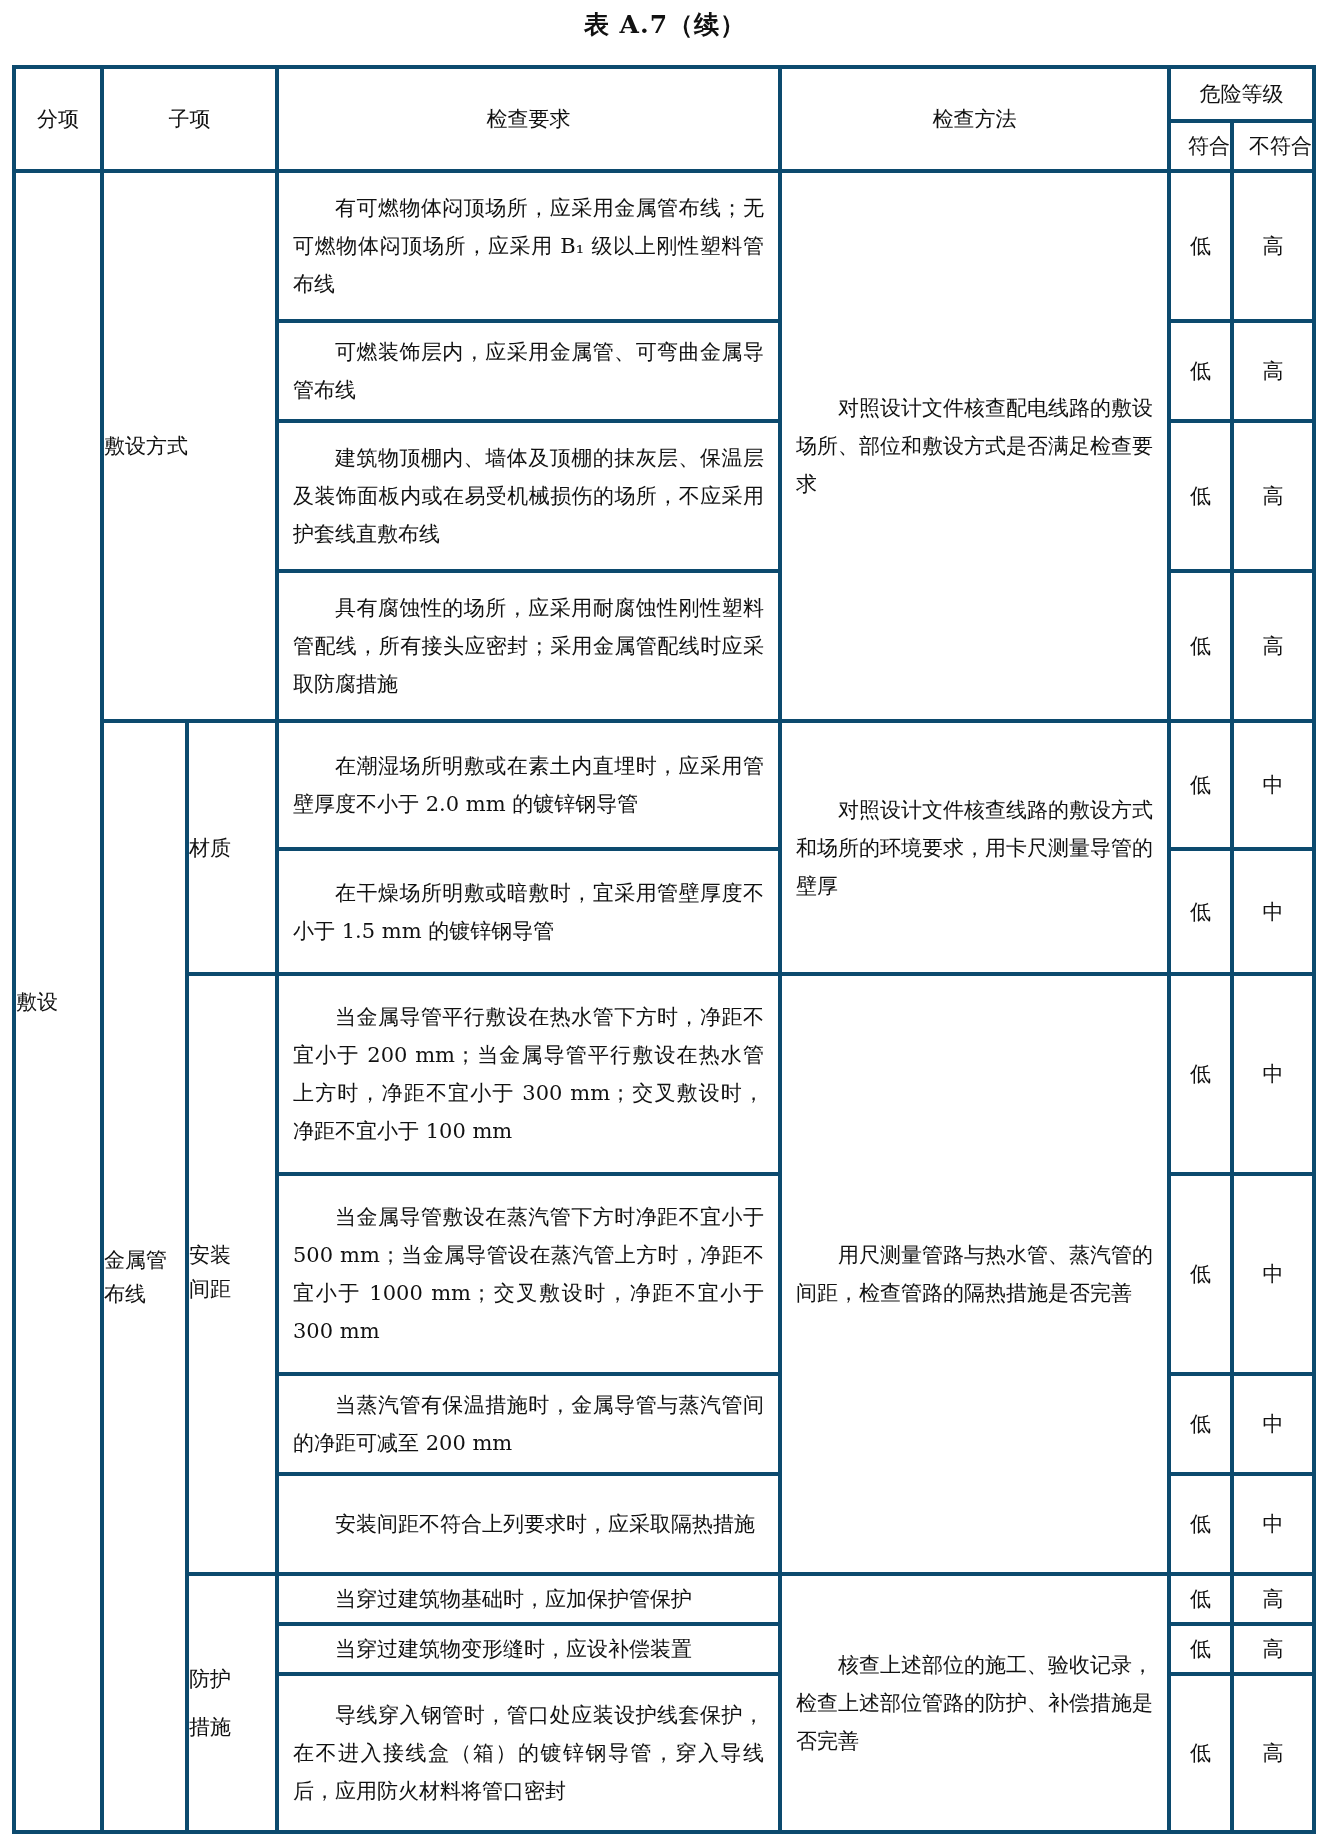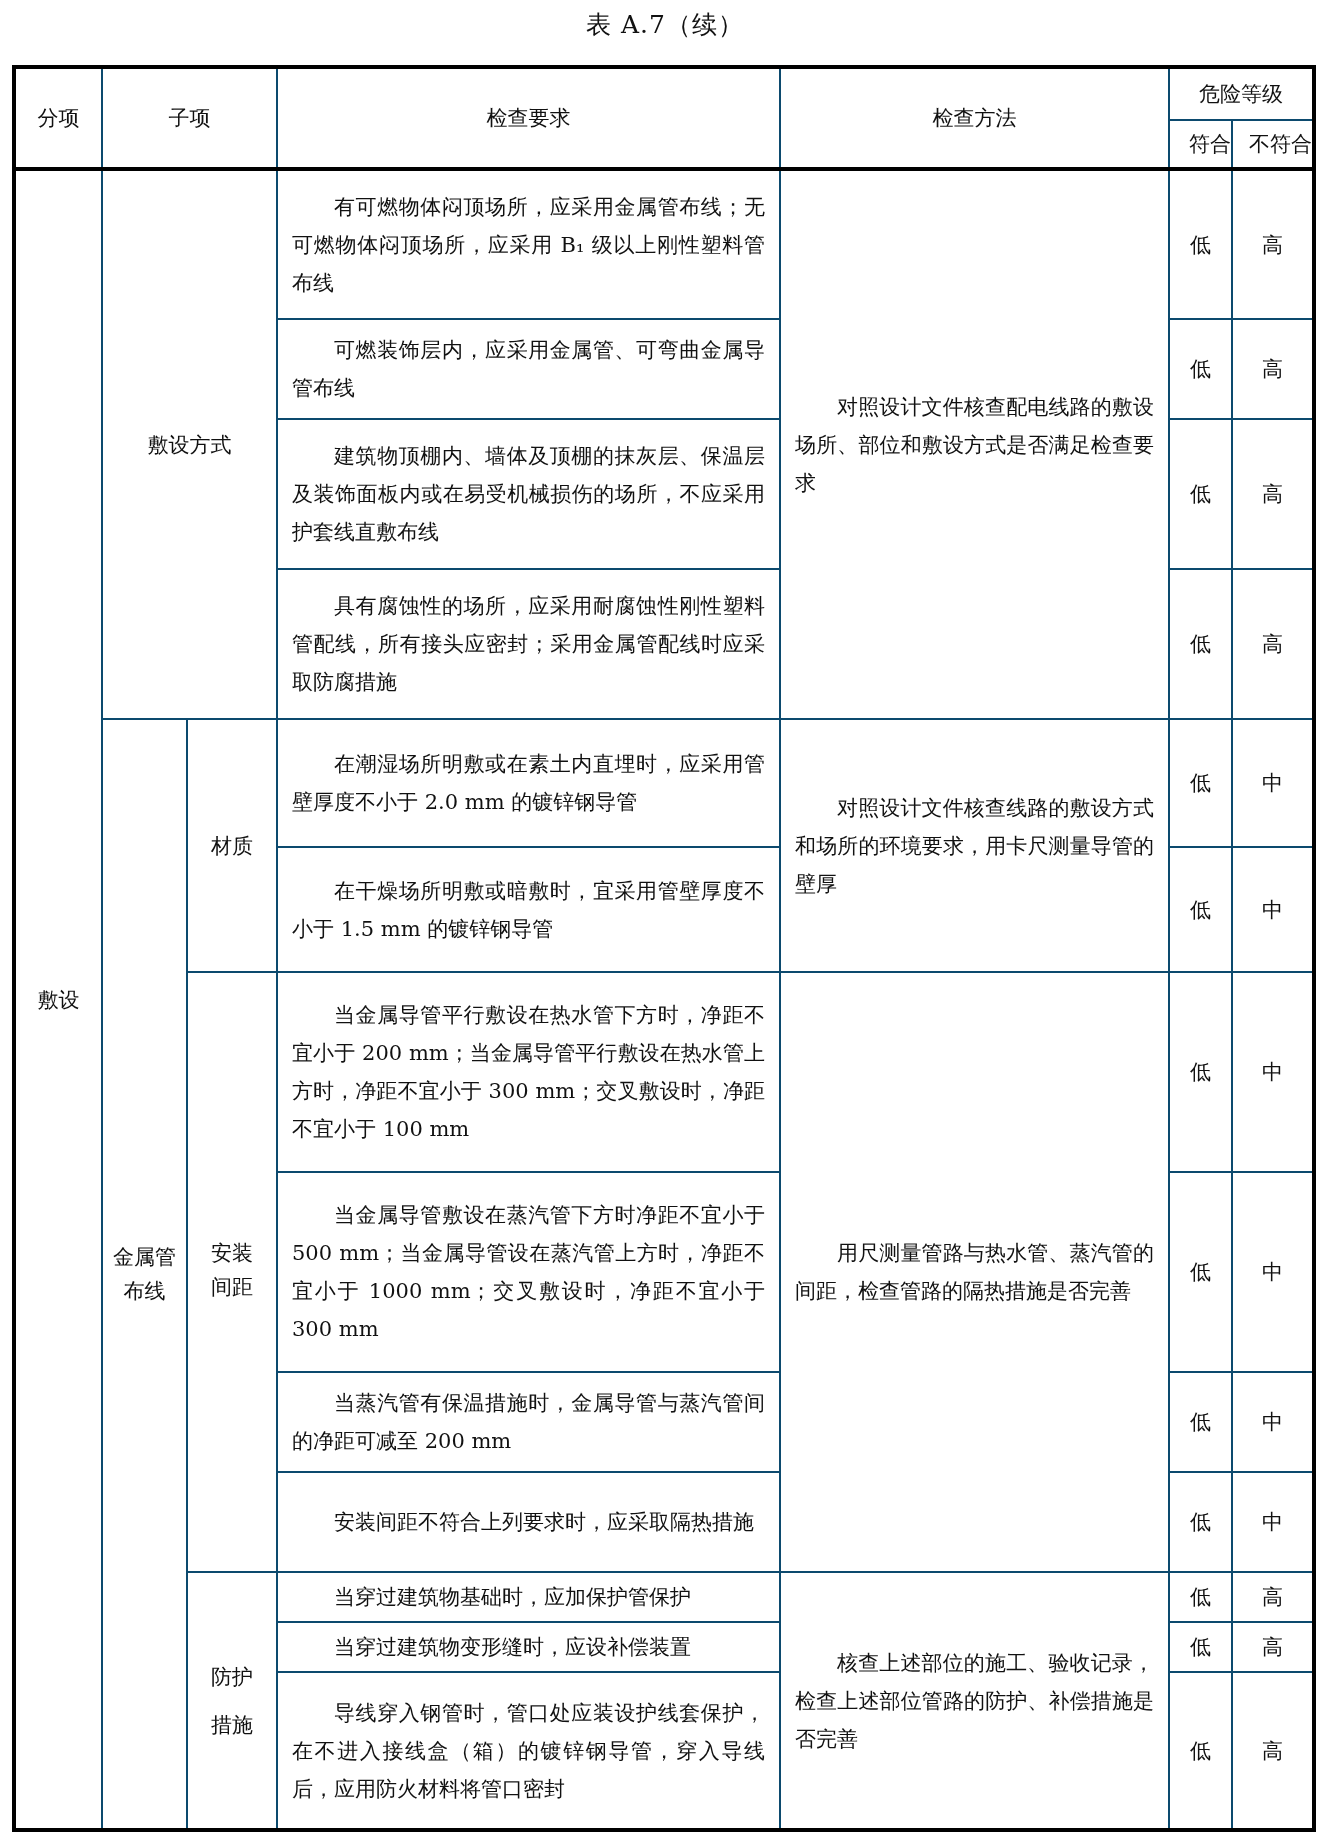--- a/index.html
+++ b/index.html
@@ -1,25 +1,25 @@
 <!DOCTYPE html>
 <html><head>
 <meta charset="utf-8">
 <style>
   html, body { margin:0; padding:0; background:#fff; }
   body { width:1330px; height:1835px; position:relative; font-family:"DejaVu Serif", "Liberation Serif", serif; color:#111; }
-  .title { position:absolute; top:8px; left:0; width:1330px; text-align:center; font-size:25px; font-weight:normal; font-family:"DejaVu Serif", serif; letter-spacing:1px; }
+  .title { position:absolute; top:8px; left:0; width:1330px; text-align:center; font-size:25px; font-weight:bold; font-family:"DejaVu Serif", serif; letter-spacing:1px; }
   table { position:absolute; left:12px; top:65px; width:1300px; border-collapse:collapse; table-layout:fixed; border:4px solid #000; }
   col.c1 { width:88px; } col.c2a { width:85px; } col.c2b { width:90px; } col.c3 { width:503px; } col.c4 { width:389px; } col.c5 { width:63px; } col.c6 { width:82px; }
-  td, th { border:2px solid #0c4a6e; font-weight:normal; font-size:21px; line-height:38px; padding:0; vertical-align:middle; }
+  td, th { border:4px solid #0c4a6e; font-weight:normal; font-size:21px; line-height:38px; padding:0; vertical-align:middle; }
   th { text-align:center; }
   thead tr.h1 th { height:50px; }
   thead tr.h2 th { height:46px;text-align:right; }
   thead { border-bottom:4px solid #000; }
-  .center { text-align:center; }
+  .center { }
   .req { padding:6px 14px 6px 14px; text-align:justify; }
   .meth { padding:6px 14px; text-align:justify; }
   .indent { text-indent:2em; }
   .lvl { text-align:center; }
 </style>
 </head>
 <body>
 
 <div class="title">表 A.7（续）</div>
 

